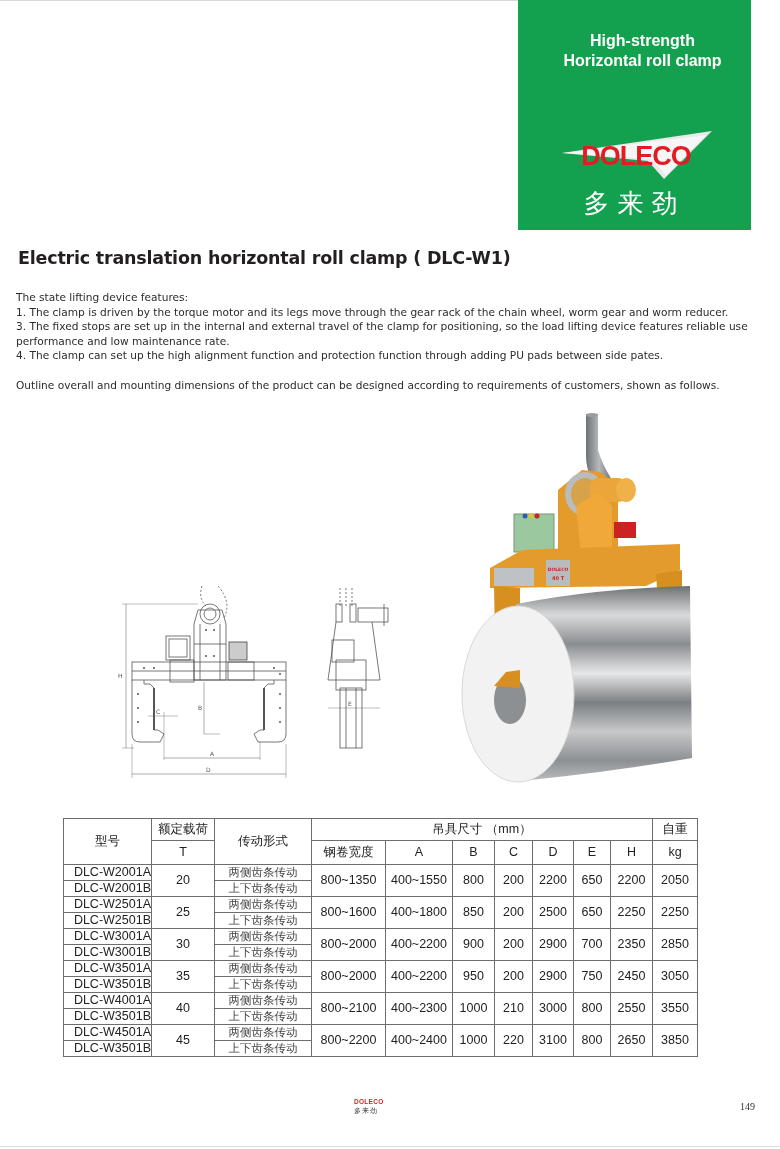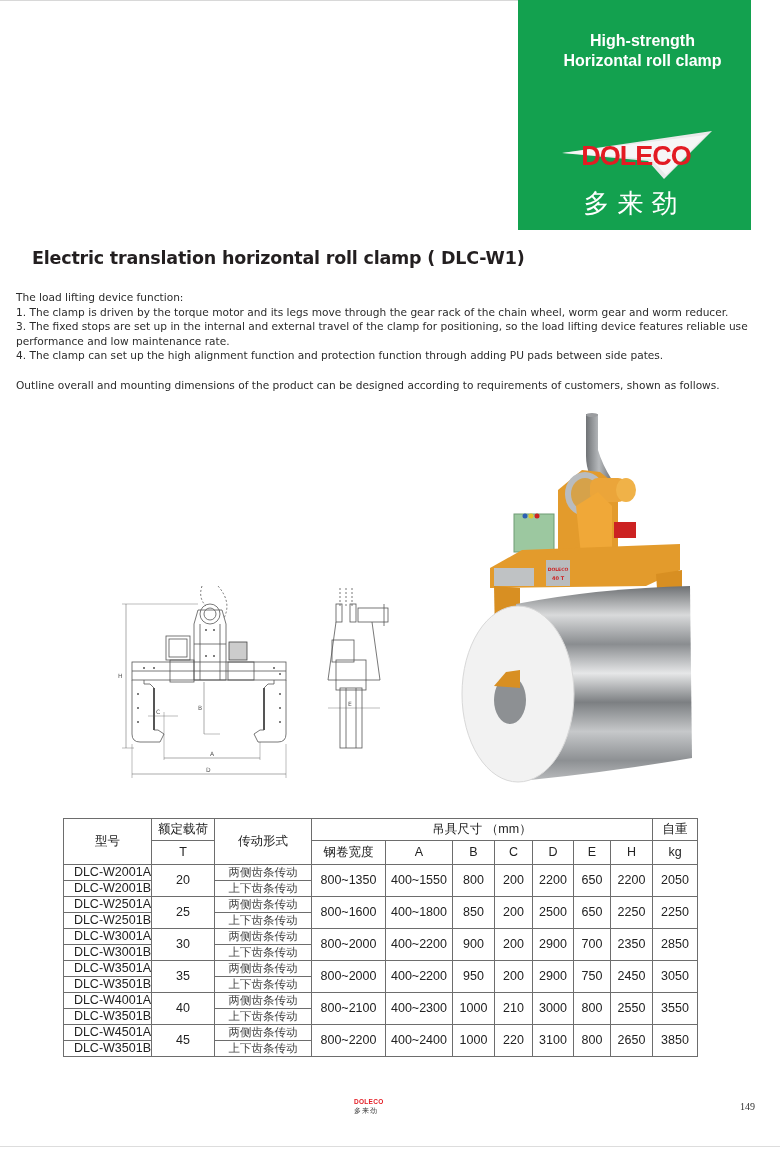--- a/index.html
+++ b/index.html
@@ -21,21 +21,21 @@
     }
     .brand-logo { position: absolute; left: 38px; top: 131px; width: 160px; height: 56px; }
     .brand-cn {
       position: absolute; left: 0; top: 187px; width: 233px; text-align: center;
       color: #ffffff; font-size: 26px; letter-spacing: 8px; line-height: 32px;
       font-family: "DejaVu Sans", sans-serif;
     }
 
     
     .page-heading {
-      position: absolute; left: 32px; top: 248px;
+      position: absolute; left: 18px; top: 248px;
       font-family: "DejaVu Sans", sans-serif; font-weight: bold; font-size: 17.5px;
       color: #231f20; letter-spacing: -0.2px;
     }
 
     
     .features {
       position: absolute; left: 16px; top: 290px; width: 740px;
       font-family: "DejaVu Sans", sans-serif; font-size: 10.6px; line-height: 14.6px;
       color: #2b2b2b;
     }
@@ -85,21 +85,21 @@
     <polygon points="6,22 156,0 108,48 92,30" fill="#e9e9e9"></polygon>
     <polygon points="6,22 150,4 110,44 95,28" fill="#ffffff" opacity="0.6"></polygon>
     <text x="80" y="34" text-anchor="middle" font-family="Liberation Sans, sans-serif" font-weight="bold" font-size="27" fill="#e31b23" letter-spacing="-1" font-style="normal">DOLECO</text>
   </svg>
   <div class="brand-cn">多来劲</div>
 </div>
 
 <div class="page-heading">Electric translation horizontal roll clamp ( DLC-W1)</div>
 
 <div class="features">
-  <p>The load lifting device function:</p>
+  <p>The state lifting device features:</p>
   <p>1. The clamp is driven by the torque motor and its legs move through the gear rack of the chain wheel, worm gear and worm reducer.</p>
   <p>3. The fixed stops are set up in the internal and external travel of the clamp for positioning, so the load lifting device features reliable use performance and low maintenance rate.</p>
   <p>4. The clamp can set up the high alignment function and protection function through adding PU pads between side pates.</p>
   <div class="gap"></div>
   <p>Outline overall and mounting dimensions of the product can be designed according to requirements of customers, shown as follows.</p>
 </div>
 
 <svg class="drawing-front" viewBox="0 0 184 196" fill="none" stroke="#555" stroke-width="0.8">
 
   <path d="M88 2 Q84 14 92 22" stroke-dasharray="2,2"></path>

